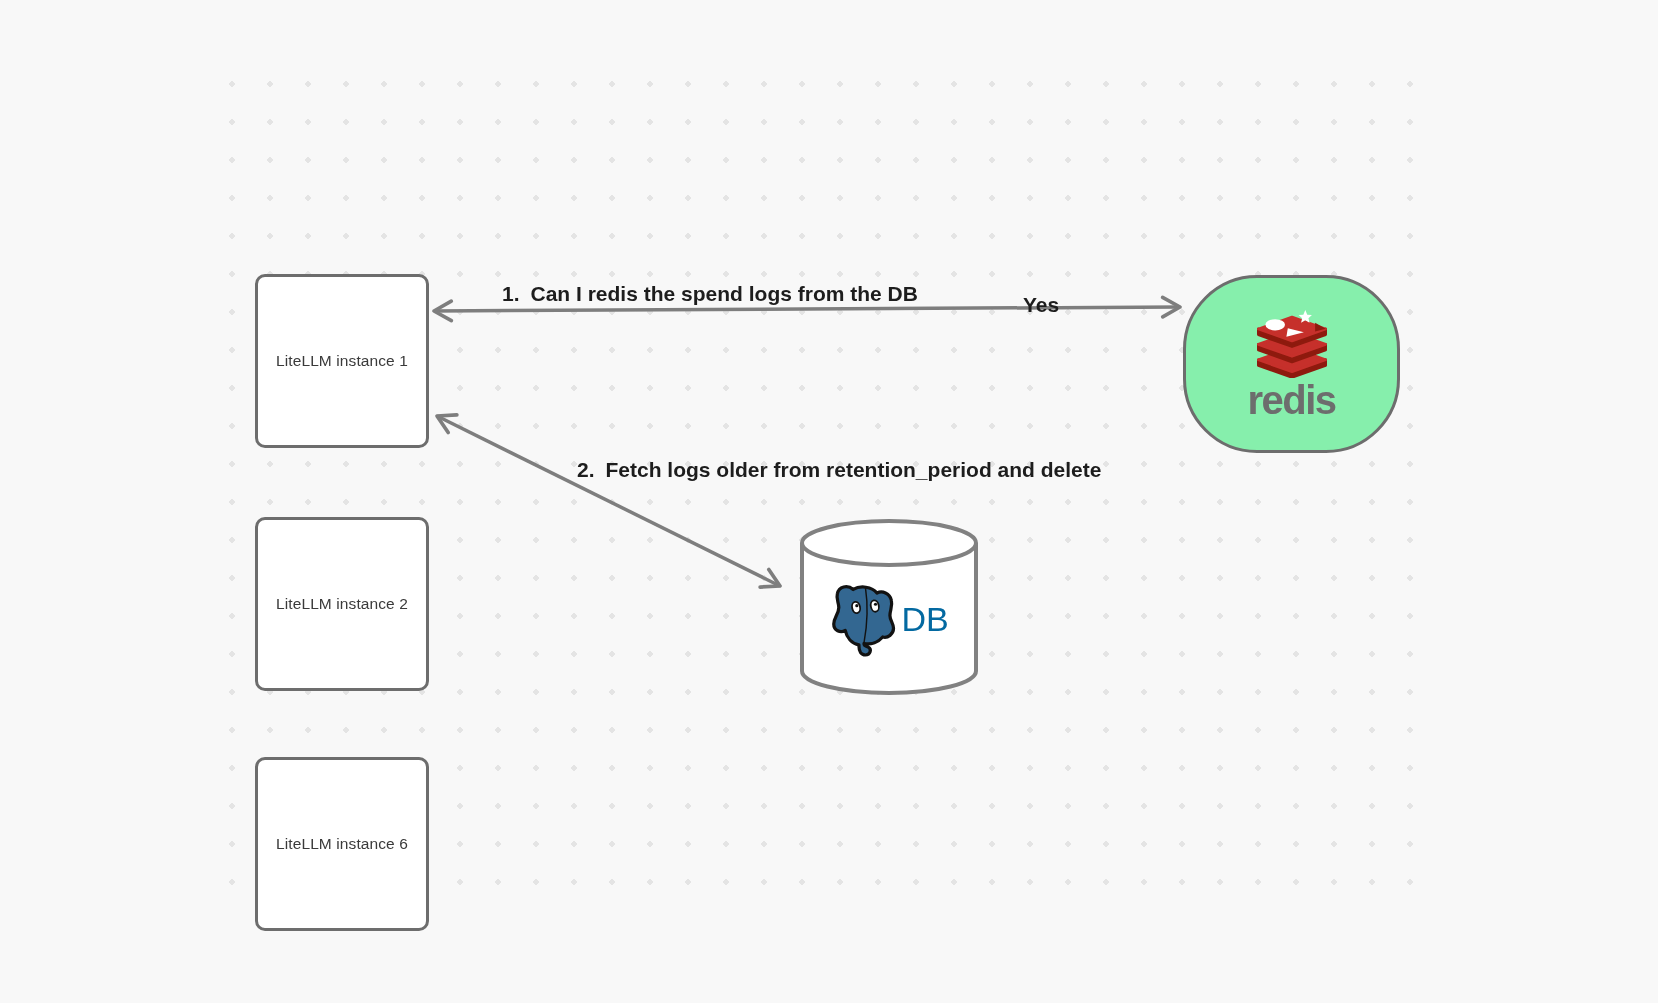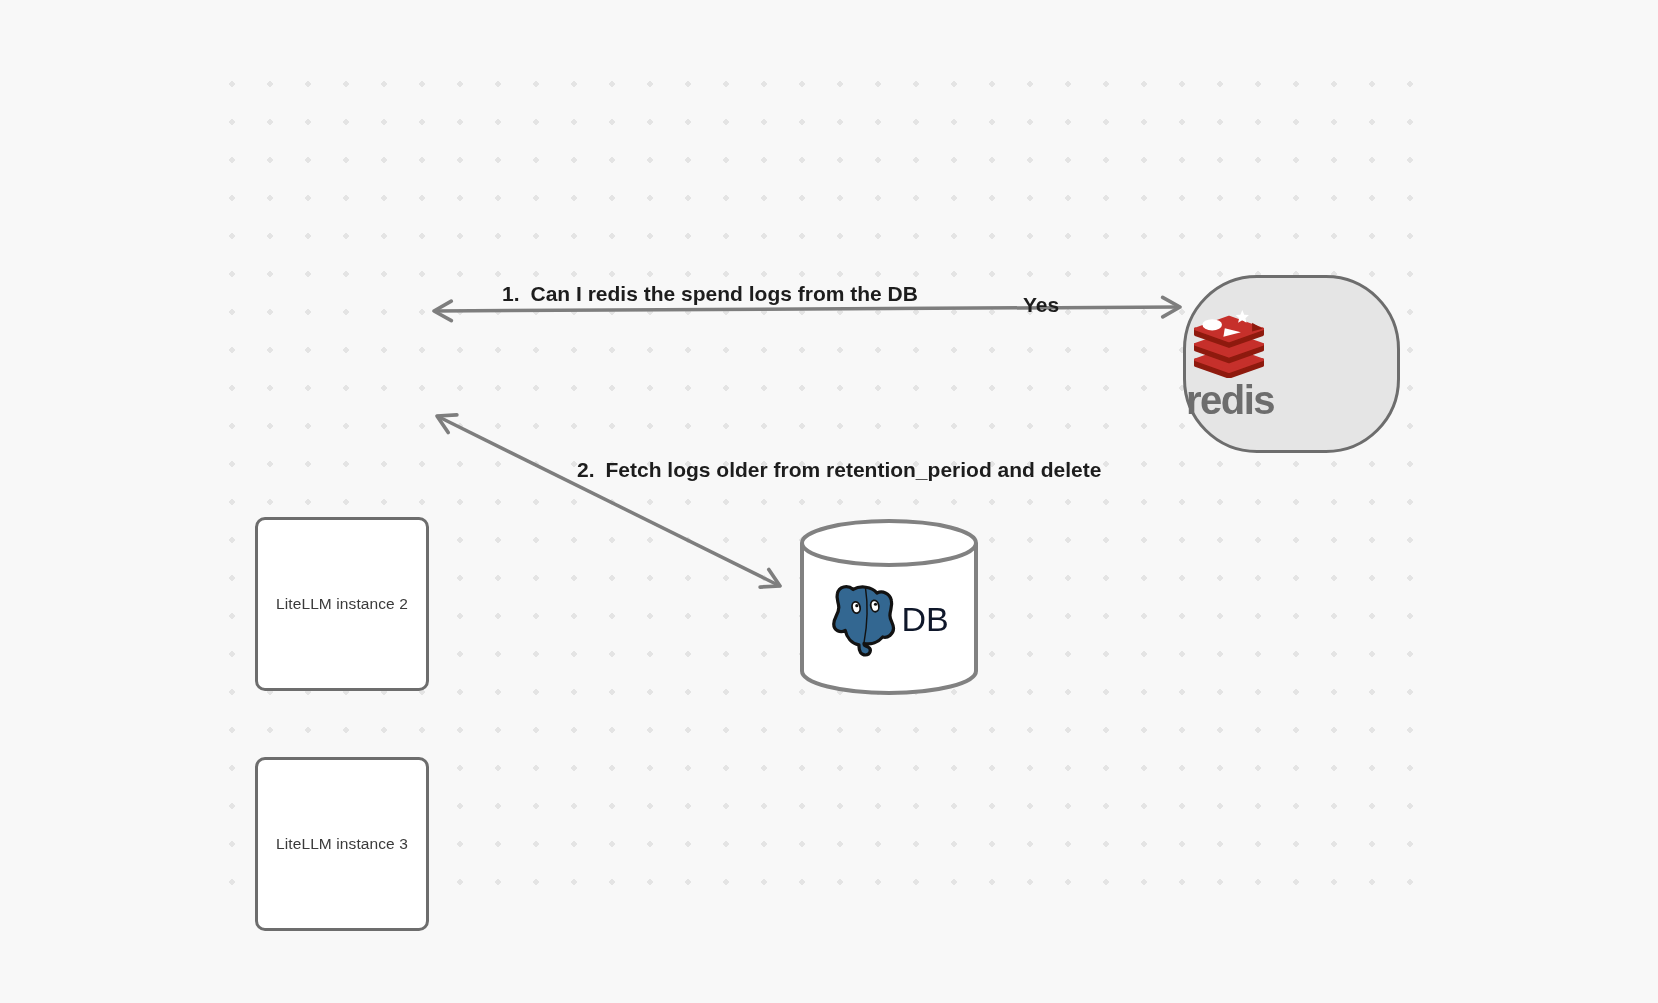--- a/index.html
+++ b/index.html
@@ -18,46 +18,49 @@
     display:flex;align-items:center;justify-content:center;
     font-size:15.5px;color:#3a3a3a;letter-spacing:0.1px;
   }
   .edges-layer{position:absolute;left:0;top:0;pointer-events:none;}
   .edge-label{
     position:absolute;display:flex;gap:11px;
     font-size:21px;font-weight:bold;color:#1d1d1d;line-height:22px;white-space:nowrap;
   }
   .redis-node{
     position:absolute;left:1183px;top:275px;width:217px;height:178px;box-sizing:border-box;
-    background:#e5e5e5;border:3px solid #6d6d6d;border-radius:74px;
-    display:flex;flex-direction:column;align-items:flex-start;justify-content:center;
+    background:#86efac;border:3px solid #6d6d6d;border-radius:74px;
+    display:flex;flex-direction:column;align-items:center;justify-content:center;
   }
   .redis-word{
     font-size:40px;font-weight:bold;color:#6d6d6d;letter-spacing:-1.5px;
     line-height:40px;margin-top:2px;
   }
   .cylinder{position:absolute;left:797px;top:516px;}
   .db-content{
     position:absolute;left:800px;top:577px;width:177px;height:84px;
     display:flex;align-items:center;justify-content:center;gap:1px;
   }
-  .db-label{font-size:34px;color:#0f172a;line-height:34px;}
+  .db-label{font-size:34px;color:#0369a1;line-height:34px;}
 </style>
 </head>
 <body>
 
 <div id="canvas">
 
   <div class="dots"></div>
 
+  <div class="node-box" style="top:274px">
+    <span>LiteLLM instance 1</span>
+  </div>
   <div class="node-box" style="top:517px">
     <span>LiteLLM instance 2</span>
   </div>
   <div class="node-box" style="top:757px">
-    <span>LiteLLM instance 3</span>
+    <span>LiteLLM instance 6</span>
   </div>
 
   <svg class="edges-layer" width="1658" height="1003" viewBox="0 0 1658 1003">
     <defs>
       <marker id="vhead" viewBox="0 0 12 12" refX="10" refY="6" markerWidth="26" markerHeight="26" markerUnits="userSpaceOnUse" orient="auto-start-reverse">
         <path d="M2,1.5 L10,6 L2,10.5" fill="none" stroke="#7e7e7e" stroke-width="1.7" stroke-linecap="round" stroke-linejoin="round"></path>
       </marker>
     </defs>
     <line x1="434" y1="311" x2="1180" y2="307" stroke="#7e7e7e" stroke-width="3.5" marker-start="url(#vhead)" marker-end="url(#vhead)"></line>
     <line x1="437" y1="416" x2="780" y2="586" stroke="#7e7e7e" stroke-width="3.5" marker-start="url(#vhead)" marker-end="url(#vhead)"></line>

